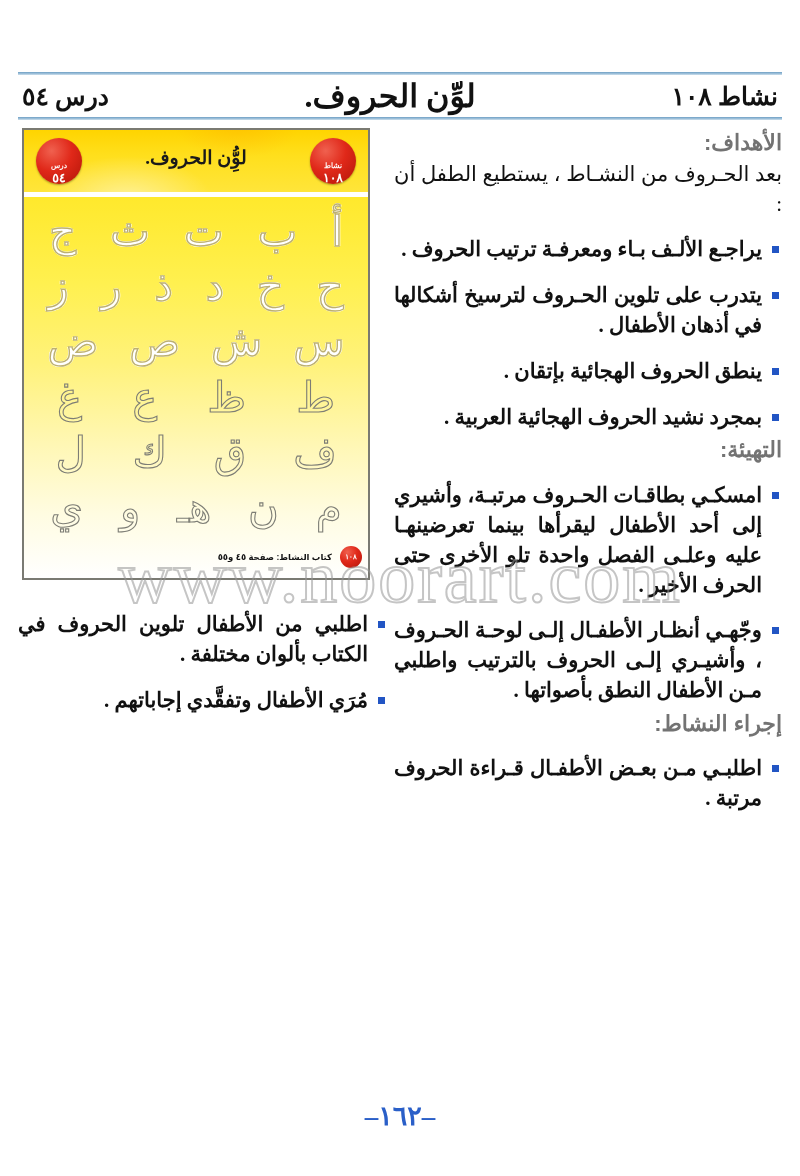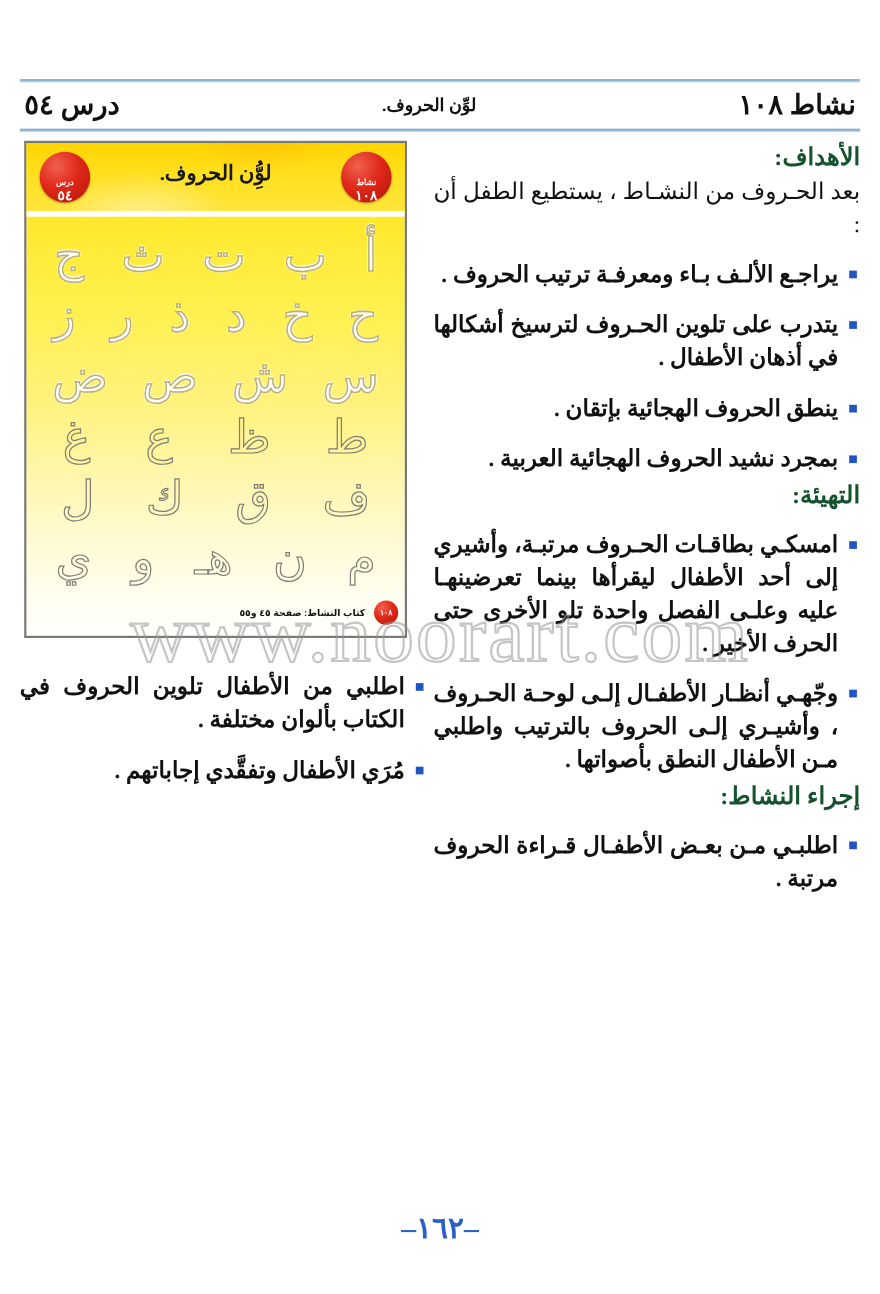--- a/index.html
+++ b/index.html
@@ -57,21 +57,21 @@
   .header-activity,
   .header-title,
   .header-lesson {
     font-family: "Liberation Serif", "DejaVu Serif", serif;
     font-weight: bold;
     font-size: 25px;
     color: #111111;
     white-space: nowrap;
     letter-spacing: 0px;
   }
-  .header-title { font-size: 16px; }
+  .header-title { font-size: 32px; }
 
   
   .body-wrap {
     position: absolute;
     left: 18px;
     right: 18px;
     top: 128px;
     bottom: 80px;
   }
 
@@ -88,24 +88,24 @@
   
   .col-left {
     position: absolute;
     left: 0;
     top: 0;
     width: 370px;
     direction: rtl;
   }
 
   .section-head {
-    font-family: Liberation Serif, serif;
+    font-family: Liberation Sans, sans-serif;
     font-weight: bold;
     font-size: 22px;
-    color: #14532d;
+    color: #737373;
     text-align: right;
     margin: 0 0 2px 0;
     line-height: 1.35;
   }
   .section-head.spaced { }
 
   .lead {
     font-size: 21px;
     line-height: 1.42;
     margin: 0 0 4px 0;

